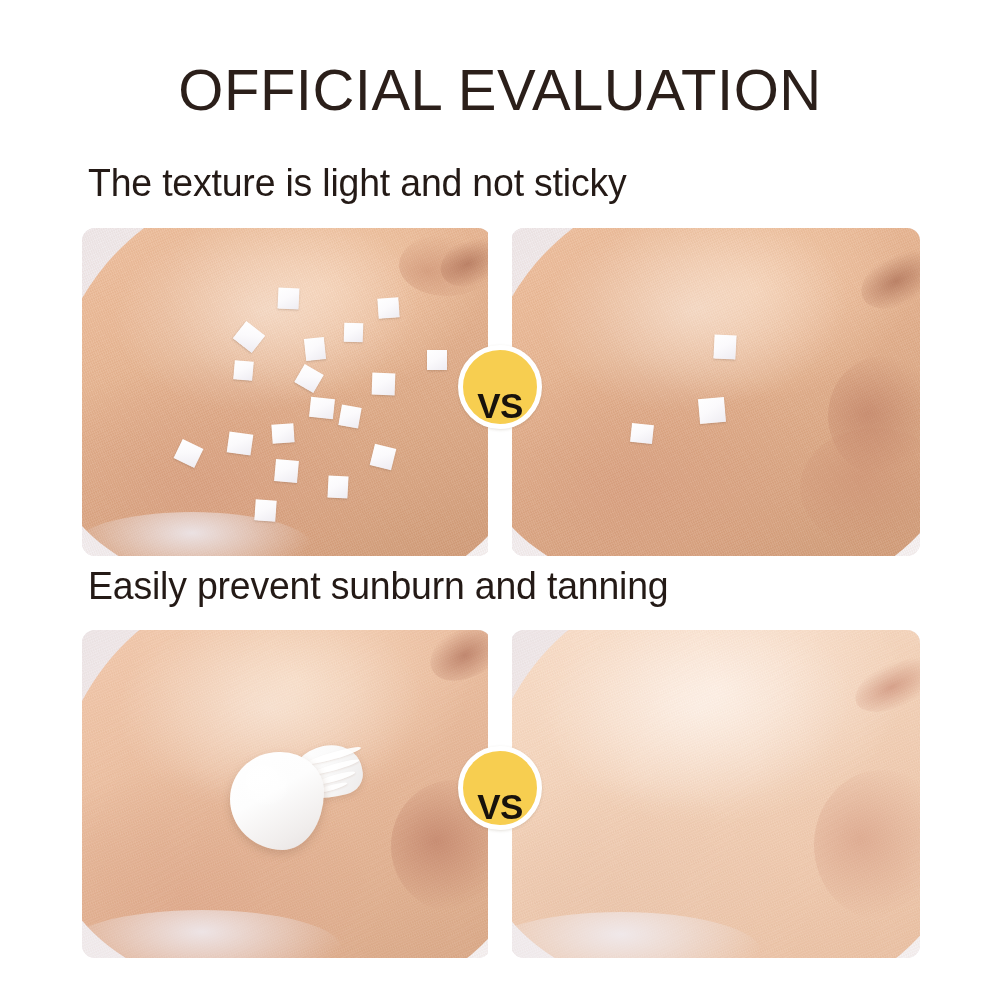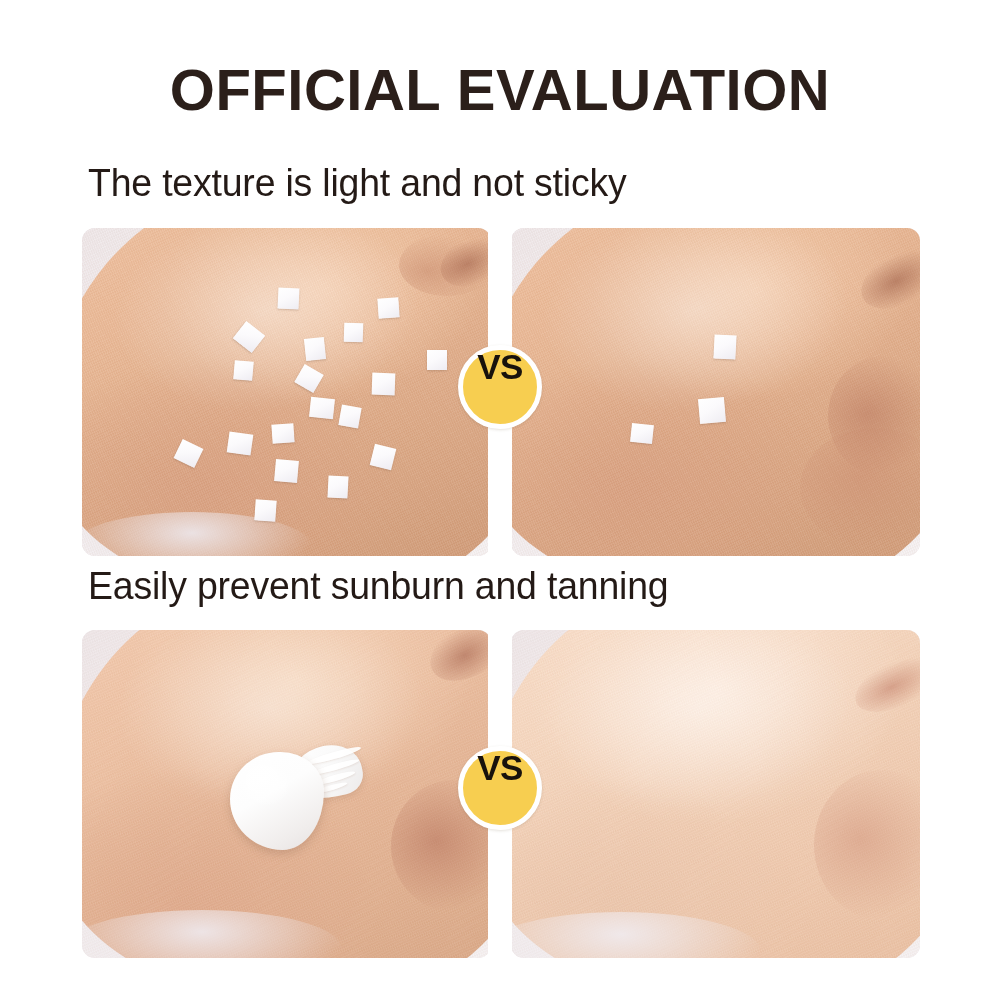--- a/index.html
+++ b/index.html
@@ -21,21 +21,21 @@
   }
 
   
   .main-title {
     position: absolute;
     left: 0;
     top: 60px;
     width: 1000px;
     text-align: center;
     font-size: 58px;
-    font-weight: bold;
+    font-weight: normal;
     letter-spacing: 0.5px;
     color: #2b1f1a;
     line-height: 1.05;
     white-space: nowrap;
   }
 
   .section-heading {
     position: absolute;
     left: 88px;
     font-size: 39px;
@@ -219,21 +219,21 @@
 
   
   .vs-badge {
     position: absolute;
     width: 84px;
     height: 84px;
     border-radius: 50%;
     background: #f7ce50;
     border: 5px solid #ffffff;
     display: flex;
-    align-items: flex-start;
+    align-items: flex-end;
     justify-content: center;
     z-index: 20;
     box-shadow: 0 1px 3px rgba(90,70,30,0.16);
   }
   .vs-badge .vs-text {
     font-size: 35px;
     font-weight: bold;
     color: #18120c;
     letter-spacing: -0.5px;
     line-height: 1;

